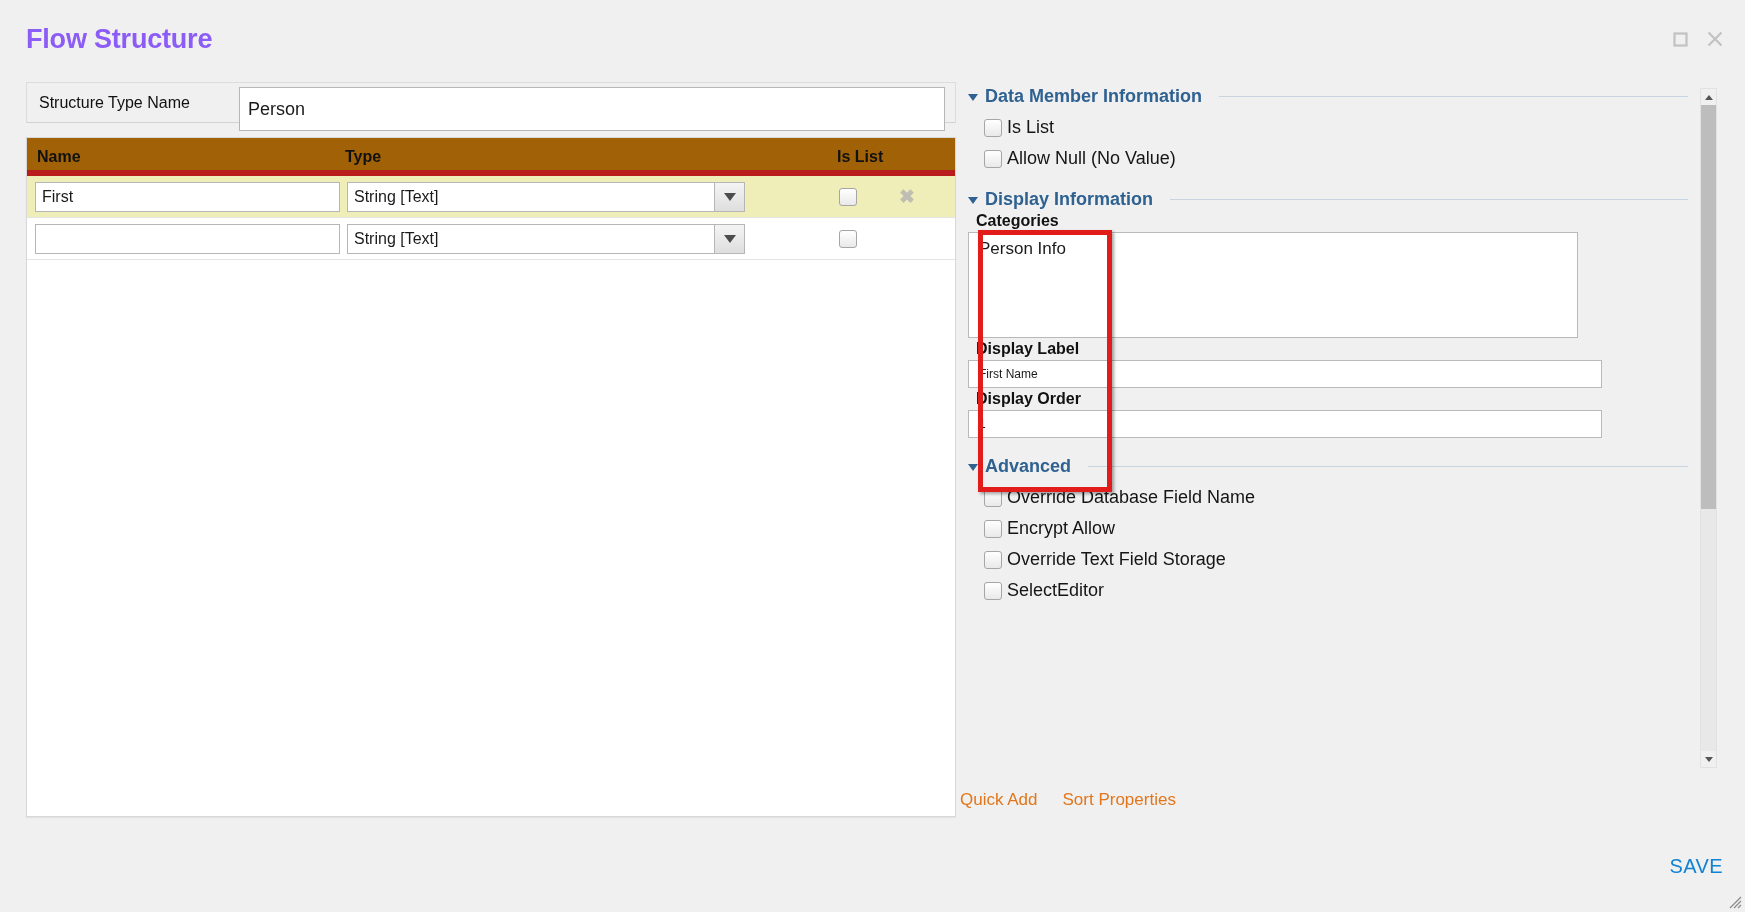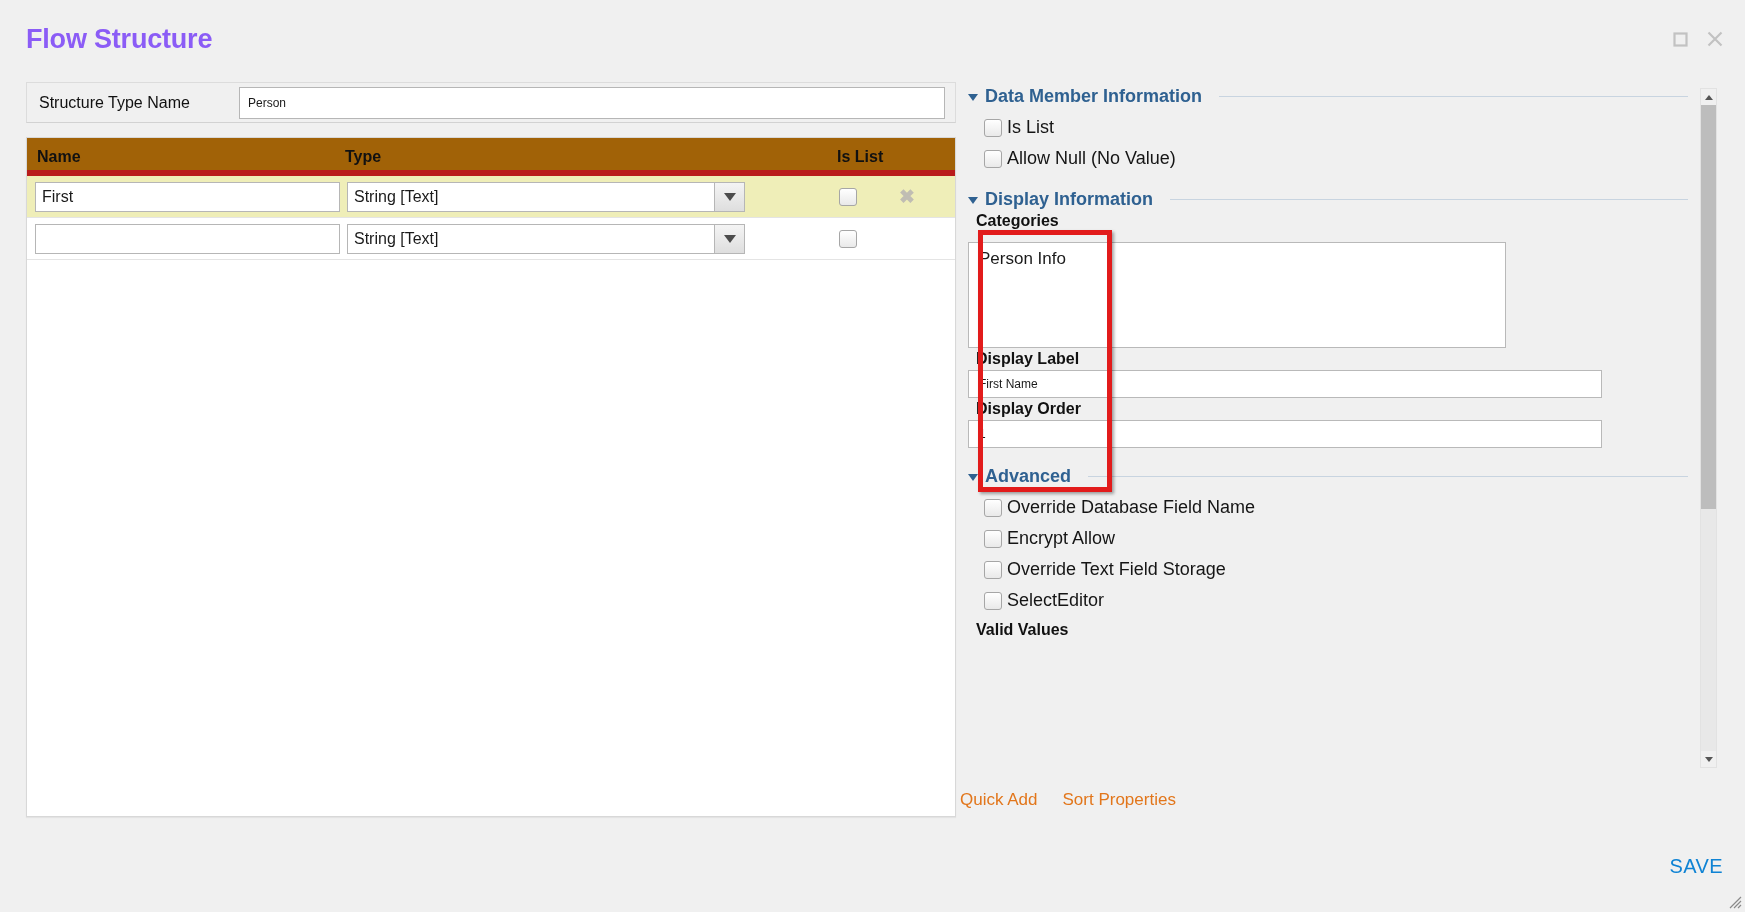--- a/index.html
+++ b/index.html
@@ -63,24 +63,24 @@
   }
   .sname-label {
     position: absolute;
     left: 12px; top: 11px;
     font-size: 16px;
     color: #111;
   }
   .sname-input {
     position: absolute;
     left: 212px; top: 4px;
-    width: 706px; height: 32px;
+    width: 706px; height: 44px;
     background: #fff;
     border: 1px solid #b6b6b6;
-    font-size: 12px;
+    font-size: 18px;
     color: #1a1a1a;
     padding: 0 8px;
     line-height: 30px;
     font-family: "Liberation Sans", sans-serif;
     outline: none;
   }
 
   
   .table-box {
     position: absolute;
@@ -231,24 +231,24 @@
   }
 
   .field-label {
     font-size: 16px;
     font-weight: bold;
     color: #111;
     padding-left: 8px;
     margin-top: 2px;
   }
   .listbox {
-    width: 538px; height: 106px;
+    width: 610px; height: 106px;
     background: #fff;
     border: 1px solid #b9b9b9;
-    margin-top: 12px;
+    margin-top: 2px;
     overflow: hidden;
   }
   .listbox .opt {
     font-size: 17px;
     color: #1a1a1a;
     padding: 6px 0 0 10px;
     cursor: pointer;
   }
   .txtfield {
     width: 634px; height: 28px;
@@ -462,21 +462,20 @@
     </div>
     <div class="chk-row">
       <span class="cb"></span>
       <span class="lbl">Override Text Field Storage</span>
     </div>
     <div class="chk-row">
       <span class="cb"></span>
       <span class="lbl">SelectEditor</span>
     </div>
 
-    <div class="valid-values">Valid Values</div>
 
     
     <div class="annot"></div>
   </div>
 
   <div class="vscroll">
     <div class="arrow-btn up">
         <i></i>
       </div>
     <div class="track">

